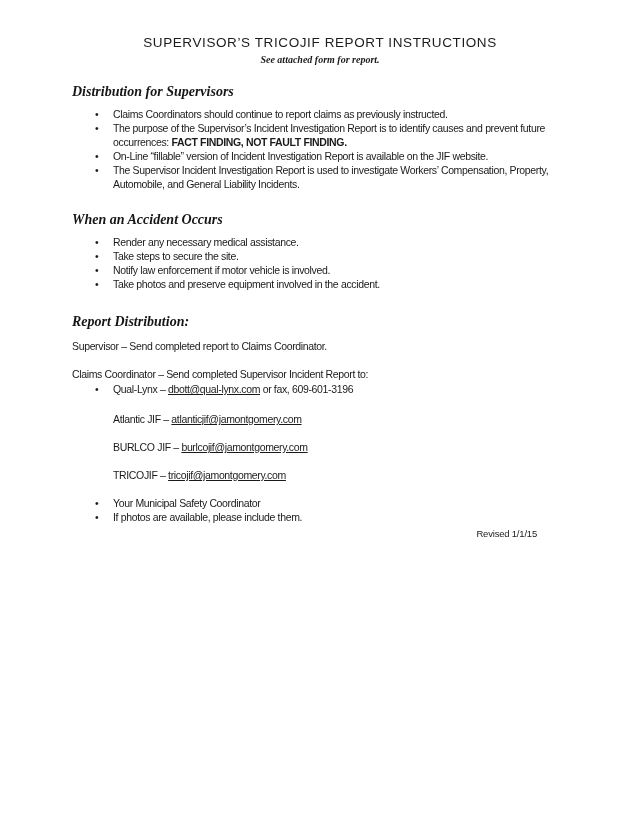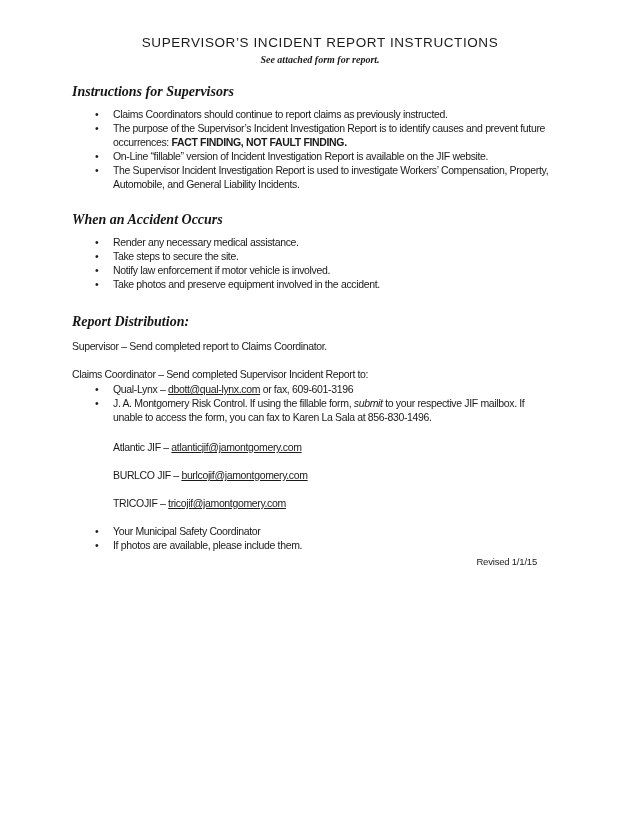--- a/index.html
+++ b/index.html
@@ -83,26 +83,26 @@
     letter-spacing: -0.2px;
     color: #222222;
   }
 </style>
 </head>
 <body>
 
 <div class="doc">
 
   <div class="header">
-    <div class="title">SUPERVISOR’S INCIDENT REPORT INSTRUCTIONS</div>
+    <div class="title">SUPERVISOR’S TRICOJIF REPORT INSTRUCTIONS</div>
     <div class="subtitle">See attached form for report.</div>
   </div>
 
   <section class="sec-instructions">
-    <h2>Instructions for Supervisors</h2>
+    <h2>Distribution for Supervisors</h2>
     <ul class="blist">
       <li>
         <span>Claims Coordinators should continue to report claims as previously instructed.</span>
       </li>
       <li>
         <span>The purpose of the Supervisor’s Incident Investigation Report is to identify causes and prevent future occurrences:  </span><span class="b">FACT FINDING, NOT FAULT FINDING.</span>
       </li>
       <li>
         <span>On-Line “fillable” version of Incident Investigation Report is available on the JIF website.</span>
       </li>
@@ -133,23 +133,20 @@
   <section class="sec-distribution">
     <h2>Report Distribution:</h2>
 
     <p class="para">Supervisor – Send completed report to Claims Coordinator.</p>
     <p class="para gap">Claims Coordinator – Send completed Supervisor Incident Report to:</p>
 
     <ul class="blist tight">
       <li>
         <span>Qual-Lynx – </span><a class="email">dbott@qual-lynx.com</a><span> or fax,  609-601-3196</span>
       </li>
-      <li>
-        <span>J. A. Montgomery Risk Control.  If using the fillable form, </span><span class="i">submit</span><span> to your respective JIF mailbox. If unable to access the form, you can fax to Karen La Sala at 856-830-1496.</span>
-      </li>
     </ul>
 
     <div class="contact first">
       <span>Atlantic JIF – </span><a class="email">atlanticjif@jamontgomery.com</a>
     </div>
     <div class="contact">
       <span>BURLCO JIF – </span><a class="email">burlcojif@jamontgomery.com</a>
     </div>
     <div class="contact">
       <span>TRICOJIF – </span><a class="email">tricojif@jamontgomery.com</a>

